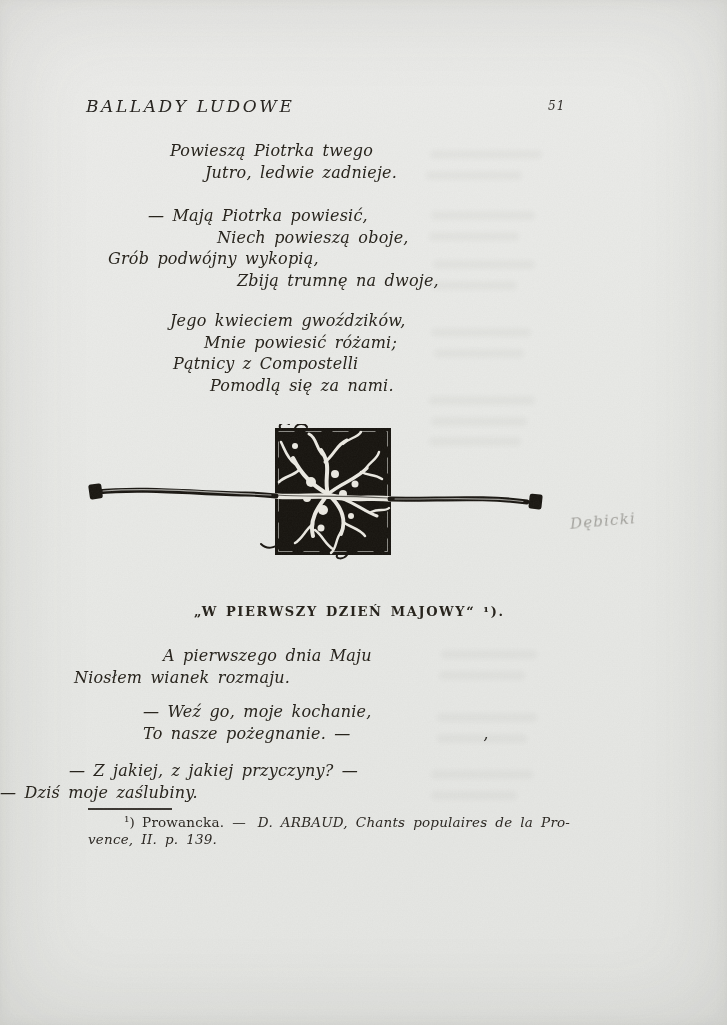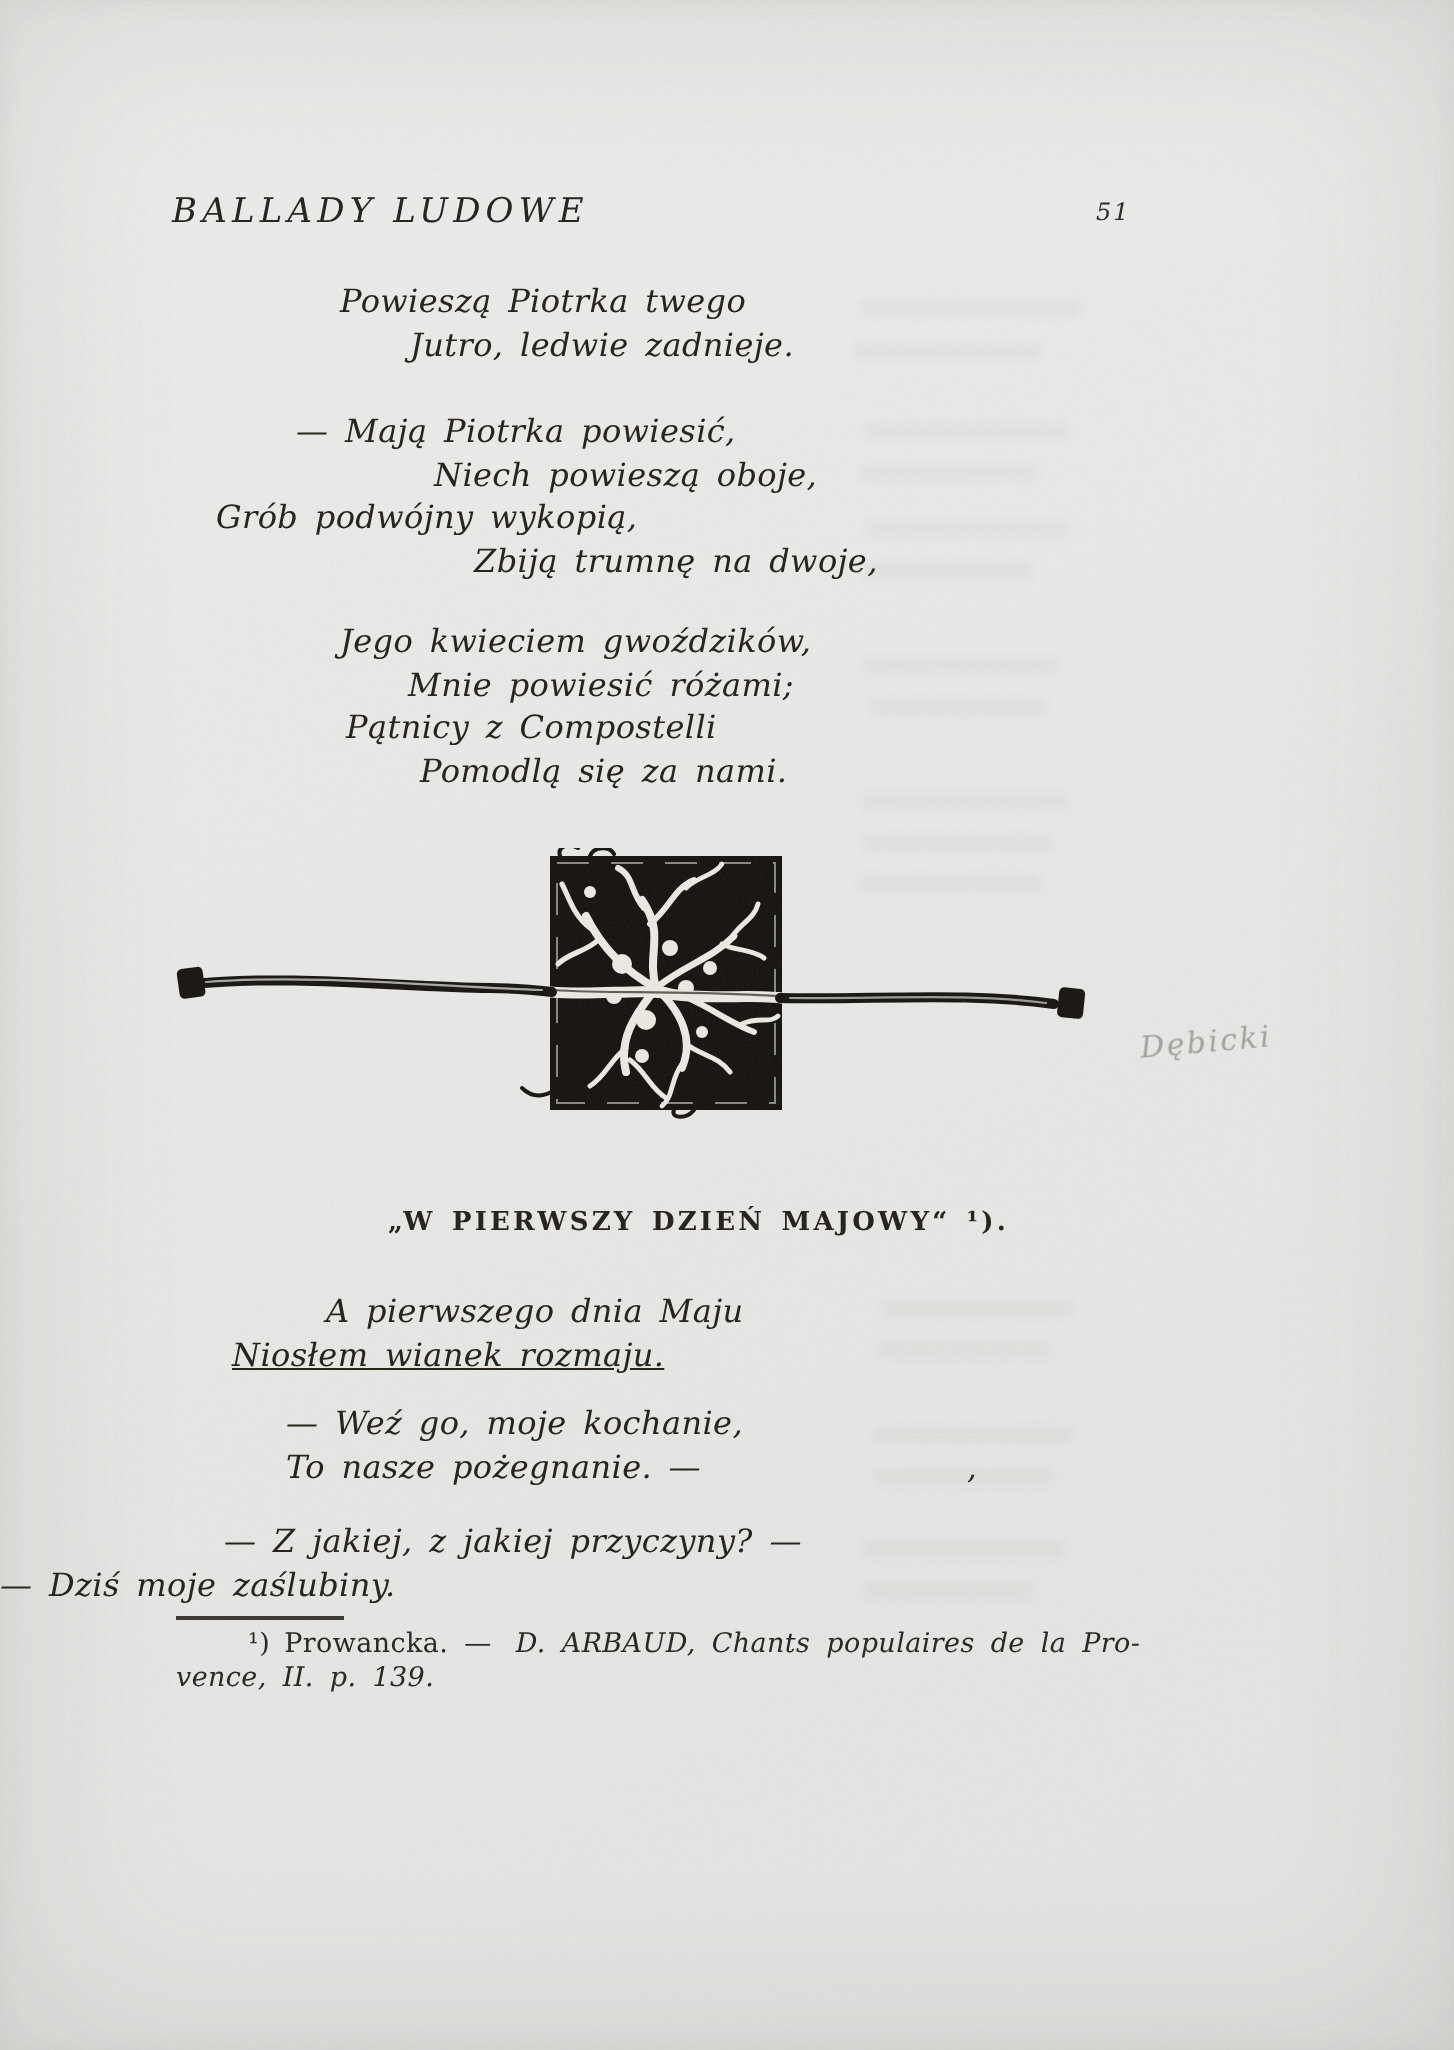--- a/index.html
+++ b/index.html
@@ -172,30 +172,30 @@
       <path d="M176 120 C182 126 190 124 194 119" stroke="#181510" stroke-width="2"></path>
     </g>
   </svg>
 
   <div class="pencil-note">Dębicki</div>
 
   <div class="section-heading">„W PIERWSZY DZIEŃ MAJOWY“ ¹).</div>
 
   <div class="stanza" style="top:645px;">
     <div class="pline" style="padding-left:163px;">A pierwszego dnia Maju</div>
-    <div class="pline" style="padding-left:116px;text-decoration:underline;">Niosłem wianek rozmaju.</div>
+    <div class="pline" style="padding-left:74px;">Niosłem wianek rozmaju.</div>
   </div>
 
   <div class="stanza" style="top:701px;">
     <div class="pline" style="padding-left:143px;">— Weź go, moje kochanie,</div>
     <div class="pline" style="padding-left:143px;">To nasze pożegnanie. —</div>
   </div>
 
   <div class="stanza" style="top:760px;">
-    <div class="pline" style="padding-left:112px;">— Z jakiej, z jakiej przyczyny? —</div>
+    <div class="pline" style="padding-left:69px;">— Z jakiej, z jakiej przyczyny? —</div>
     <div class="pline" style="">— Dziś moje zaślubiny.</div>
   </div>
 
   <div class="stray-mark">’</div>
 
   <div class="footnote-rule"></div>
   <div class="fn-line fn-line-1"><span class="fn-marker">¹)</span><span class="fn-roman">Prowancka. —</span> <span class="fn-italic">D. ARBAUD, Chants populaires de la Pro-</span></div>
   <div class="fn-line fn-line-2">vence, II. p. 139.</div>
 
   <svg class="grain-svg" width="727" height="1025">

